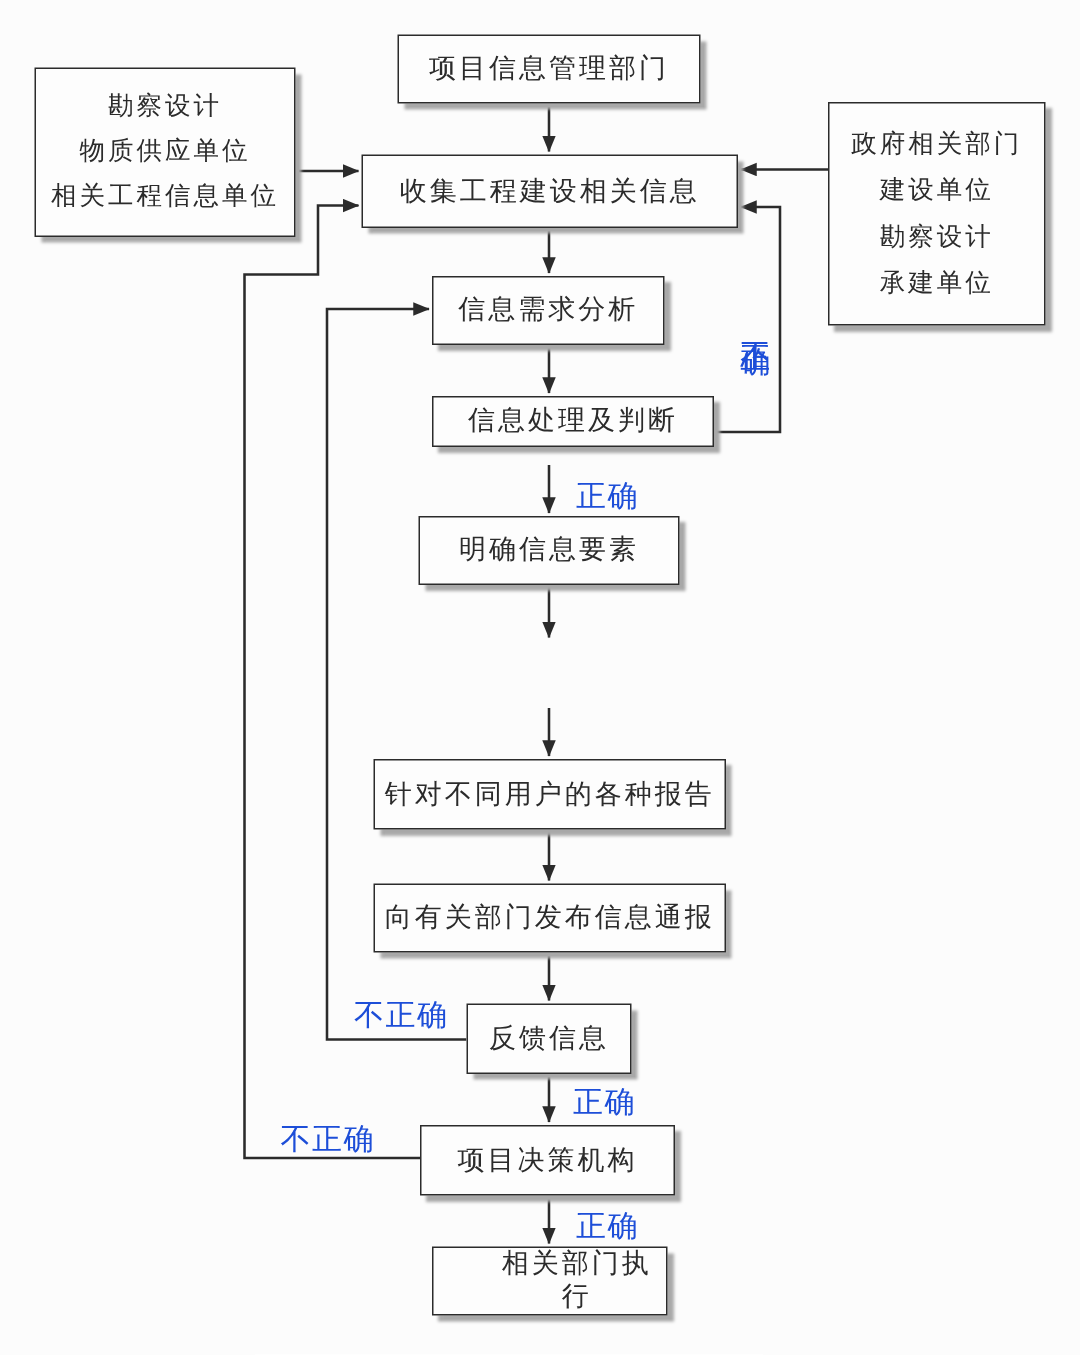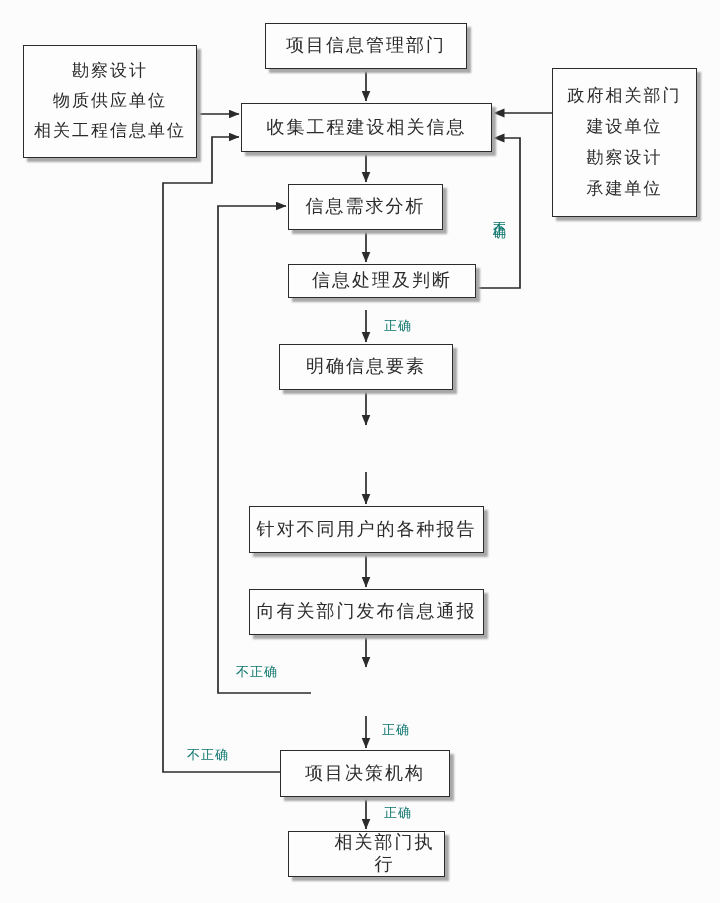--- a/index.html
+++ b/index.html
@@ -34,23 +34,23 @@
   .n-processing{left:288px;top:264px;width:188px;height:34px;}
   .n-clarify{left:279px;top:344px;width:174px;height:46px;}
   .n-predictive-report{left:249px;top:427px;width:235px;height:45px;}
   .n-user-reports{left:249px;top:506px;width:235px;height:47px;}
   .n-issue-bulletin{left:249px;top:589px;width:235px;height:46px;}
   .n-feedback{left:311px;top:669px;width:110px;height:47px;}
   .n-decision-body{left:280px;top:750px;width:170px;height:47px;}
   .n-execute{left:288px;top:831px;width:157px;height:46px;padding-left:36px;}
   .edge-label{
     position:absolute;z-index:3;
-    font-size:13px;letter-spacing:1px;
+    font-size:20px;letter-spacing:1px;
     white-space:nowrap;
-    color:#0f766e;
+    color:#1d4ed8;
   }
   .l-correct-1{left:384px;top:317px;}
   .l-correct-2{left:382px;top:721px;}
   .l-correct-3{left:384px;top:804px;}
   .l-incorrect-feedback{left:236px;top:663px;}
   .l-incorrect-decision{left:187px;top:746px;}
   .l-incorrect-right{
     left:490px;top:212px;
     writing-mode:vertical-rl;
     text-orientation:upright;
@@ -123,20 +123,23 @@
 
 
   <div class="node n-user-reports">
     <span>针对不同用户的各种报告</span>
   </div>
 
   <div class="node n-issue-bulletin">
     <span>向有关部门发布信息通报</span>
   </div>
 
+  <div class="node n-feedback">
+    <span>反馈信息</span>
+  </div>
 
   <div class="node n-decision-body">
     <span>项目决策机构</span>
   </div>
 
   <div class="node n-execute">
     <span>相关部门执行</span>
   </div>
 
   <span class="edge-label l-incorrect-right">不正确</span>

